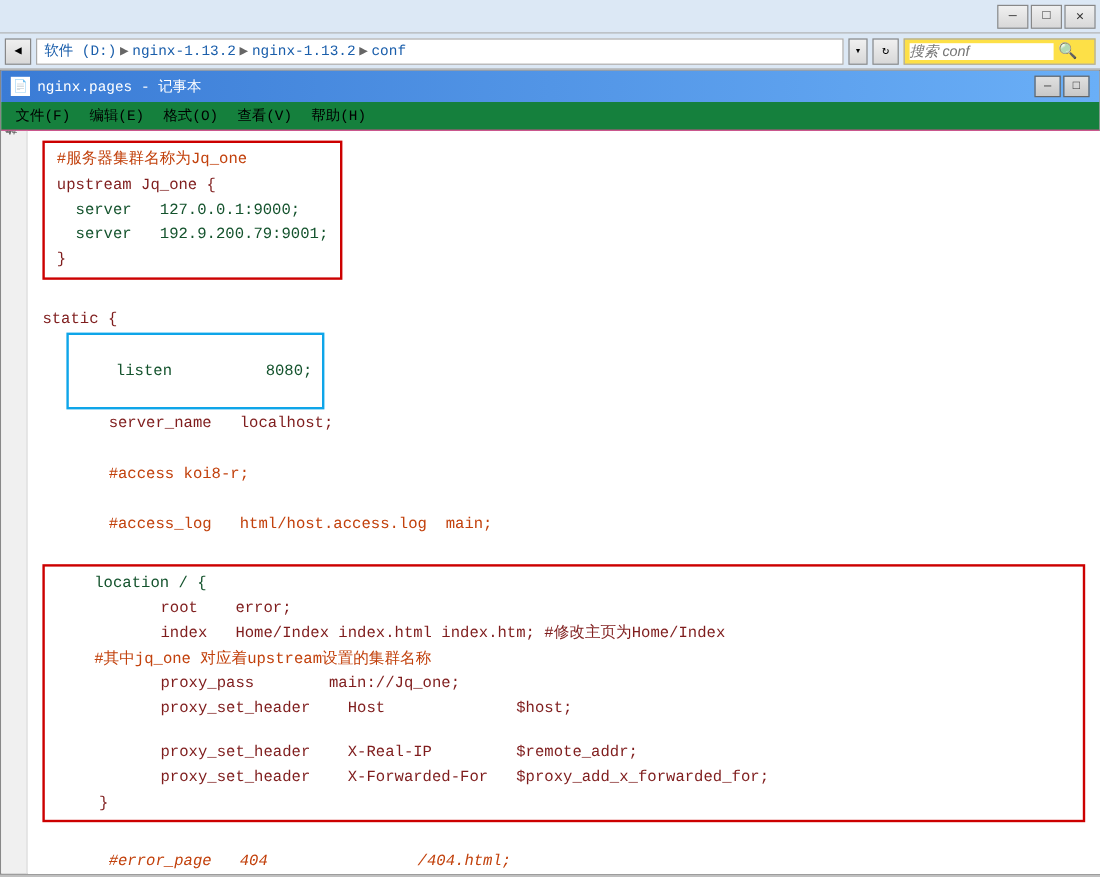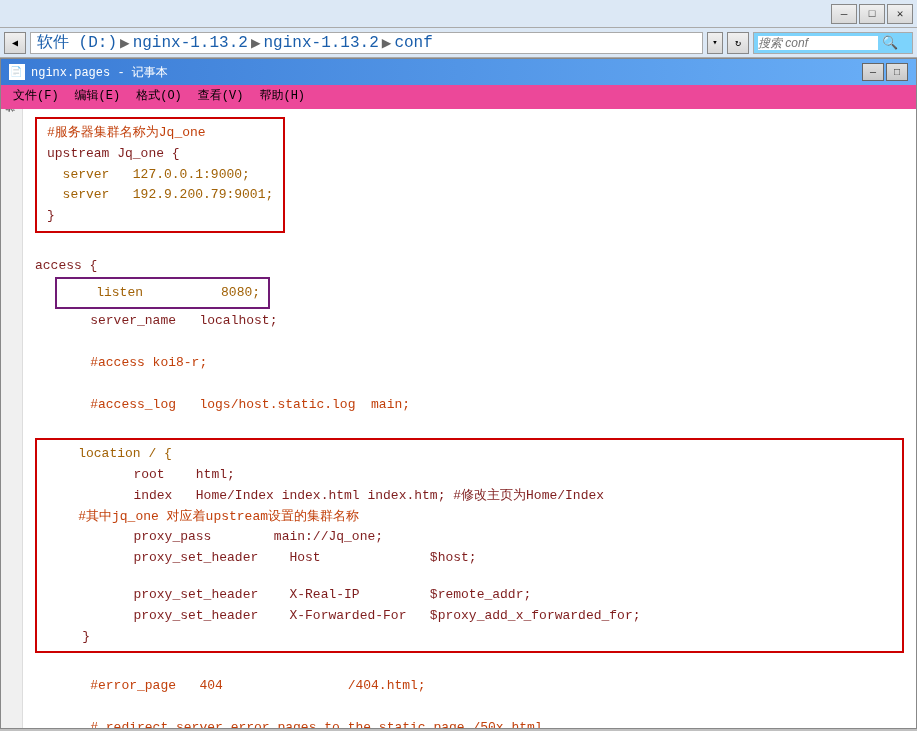--- a/index.html
+++ b/index.html
@@ -56,21 +56,21 @@
     }
 
     .breadcrumb-area {
       display: flex;
       align-items: center;
       flex: 1;
       background: white;
       border: 1px solid #aaa;
       height: 22px;
       padding: 0 6px;
-      font-size: 16px;
+      font-size: 12px;
       color: #1a5eab;
     }
 
     .breadcrumb-sep {
       color: #666;
       margin: 0 3px;
     }
 
     .nav-btn {
       width: 22px;
@@ -93,21 +93,21 @@
       align-items: center;
       justify-content: center;
       cursor: pointer;
       font-size: 9px;
     }
 
     .search-area {
       display: flex;
       align-items: center;
       border: 1px solid #aaa;
-      background: #7dd3fc;
+      background: #fde047;
       height: 22px;
       padding: 0 4px;
       gap: 4px;
       width: 160px;
     }
 
     .search-input {
       border: none;
       outline: none;
       font-size: 12px;
@@ -168,25 +168,25 @@
       display: flex;
       align-items: center;
       justify-content: center;
       font-size: 10px;
       color: #333;
       cursor: pointer;
     }
 
     
     .menu-bar {
-      background: #ec4899;
+      background: #15803d;
       height: 24px;
       display: flex;
       align-items: center;
-      border-bottom: 3px solid #ec4899;
+      border-bottom: 1px solid #ec4899;
       padding: 0 4px;
     }
 
     .menu-item {
       padding: 2px 8px;
       font-size: 12px;
       cursor: pointer;
       color: #000;
     }
 
@@ -225,21 +225,21 @@
       background: white;
       overflow: auto;
     }
 
     .code-line {
       white-space: pre;
       display: block;
     }
 
     
-    .col-blue { color: #a16207; }
+    .col-blue { color: #14532d; }
     .col-black { color: #7f1d1d; }
     .col-green { color: #c2410c; }
 
   </style>
 </head>
 <body>
 
 <div class="top-controls">
   <div class="win-btn">—</div>
   <div class="win-btn">□</div>
@@ -301,49 +301,49 @@
         <span class="code-line col-green">#服务器集群名称为Jq_one</span>
         <span class="code-line col-black">upstream Jq_one {</span>
         <span class="code-line col-blue">  server   127.0.0.1:9000;</span>
         <span class="code-line col-blue">  server   192.9.200.79:9001;</span>
         <span class="code-line col-black">}</span>
       </div>
 
       <br>
       <span class="code-line col-black">&nbsp;</span>
 
-      <span class="code-line col-black">access {</span>
+      <span class="code-line col-black">static {</span>
 
       
-      <div style="margin-left: 20px; border: 2px solid #701a75; display: inline-block; padding: 4px 8px; margin-bottom: 2px;">
+      <div style="margin-left: 20px; border: 2px solid #0ea5e9; display: inline-block; padding: 20px 8px; margin-bottom: 2px;">
         <span class="code-line col-blue">    listen          8080;</span>
       </div>
       <br>
 
       <span class="code-line col-black" style="padding-left:24px;">    server_name   localhost;</span>
       <span class="code-line col-black">&nbsp;</span>
       <span class="code-line col-green" style="padding-left:24px;">    #access koi8-r;</span>
       <span class="code-line col-black">&nbsp;</span>
-      <span class="code-line col-green" style="padding-left:24px;">    #access_log   logs/host.static.log  main;</span>
+      <span class="code-line col-green" style="padding-left:24px;">    #access_log   html/host.access.log  main;</span>
       <span class="code-line col-black">&nbsp;</span>
 
       
       <div style="border: 2px solid #cc0000; padding: 4px 10px; margin: 2px 0;">
         <span class="code-line col-blue">    location / {</span>
-        <span class="code-line col-black" style="padding-left:24px;">        root    html;</span>
+        <span class="code-line col-black" style="padding-left:24px;">        root    error;</span>
         <span class="code-line col-black" style="padding-left:24px;">        index   Home/Index index.html index.htm; #修改主页为Home/Index</span>
         <span class="code-line col-green">    #其中jq_one 对应着upstream设置的集群名称</span>
         <span class="code-line col-black" style="padding-left:24px;">        proxy_pass        main://Jq_one;</span>
         <span class="code-line col-black" style="padding-left:24px;">        proxy_set_header    Host              $host;</span>
         <span class="code-line col-black" style="padding-left:24px;margin-top:16px;">        proxy_set_header    X-Real-IP         $remote_addr;</span>
         <span class="code-line col-black" style="padding-left:24px;">        proxy_set_header    X-Forwarded-For   $proxy_add_x_forwarded_for;</span>
         <span class="code-line col-black" style="padding-left:4px;">    }</span>
       </div>
 
       <span class="code-line col-black">&nbsp;</span>
-      <span class="code-line col-green" style="padding-left:24px;">    #error_page   404                /404.html;</span>
+      <span class="code-line col-green" style="padding-left:24px;font-style:italic;">    #error_page   404                /404.html;</span>
       <span class="code-line col-black">&nbsp;</span>
       <span class="code-line col-green" style="padding-left:24px;">    # redirect server error pages to the static page /50x.html</span>
       
 
     </div>
   </div>
 </div>
 
 </body></html>

